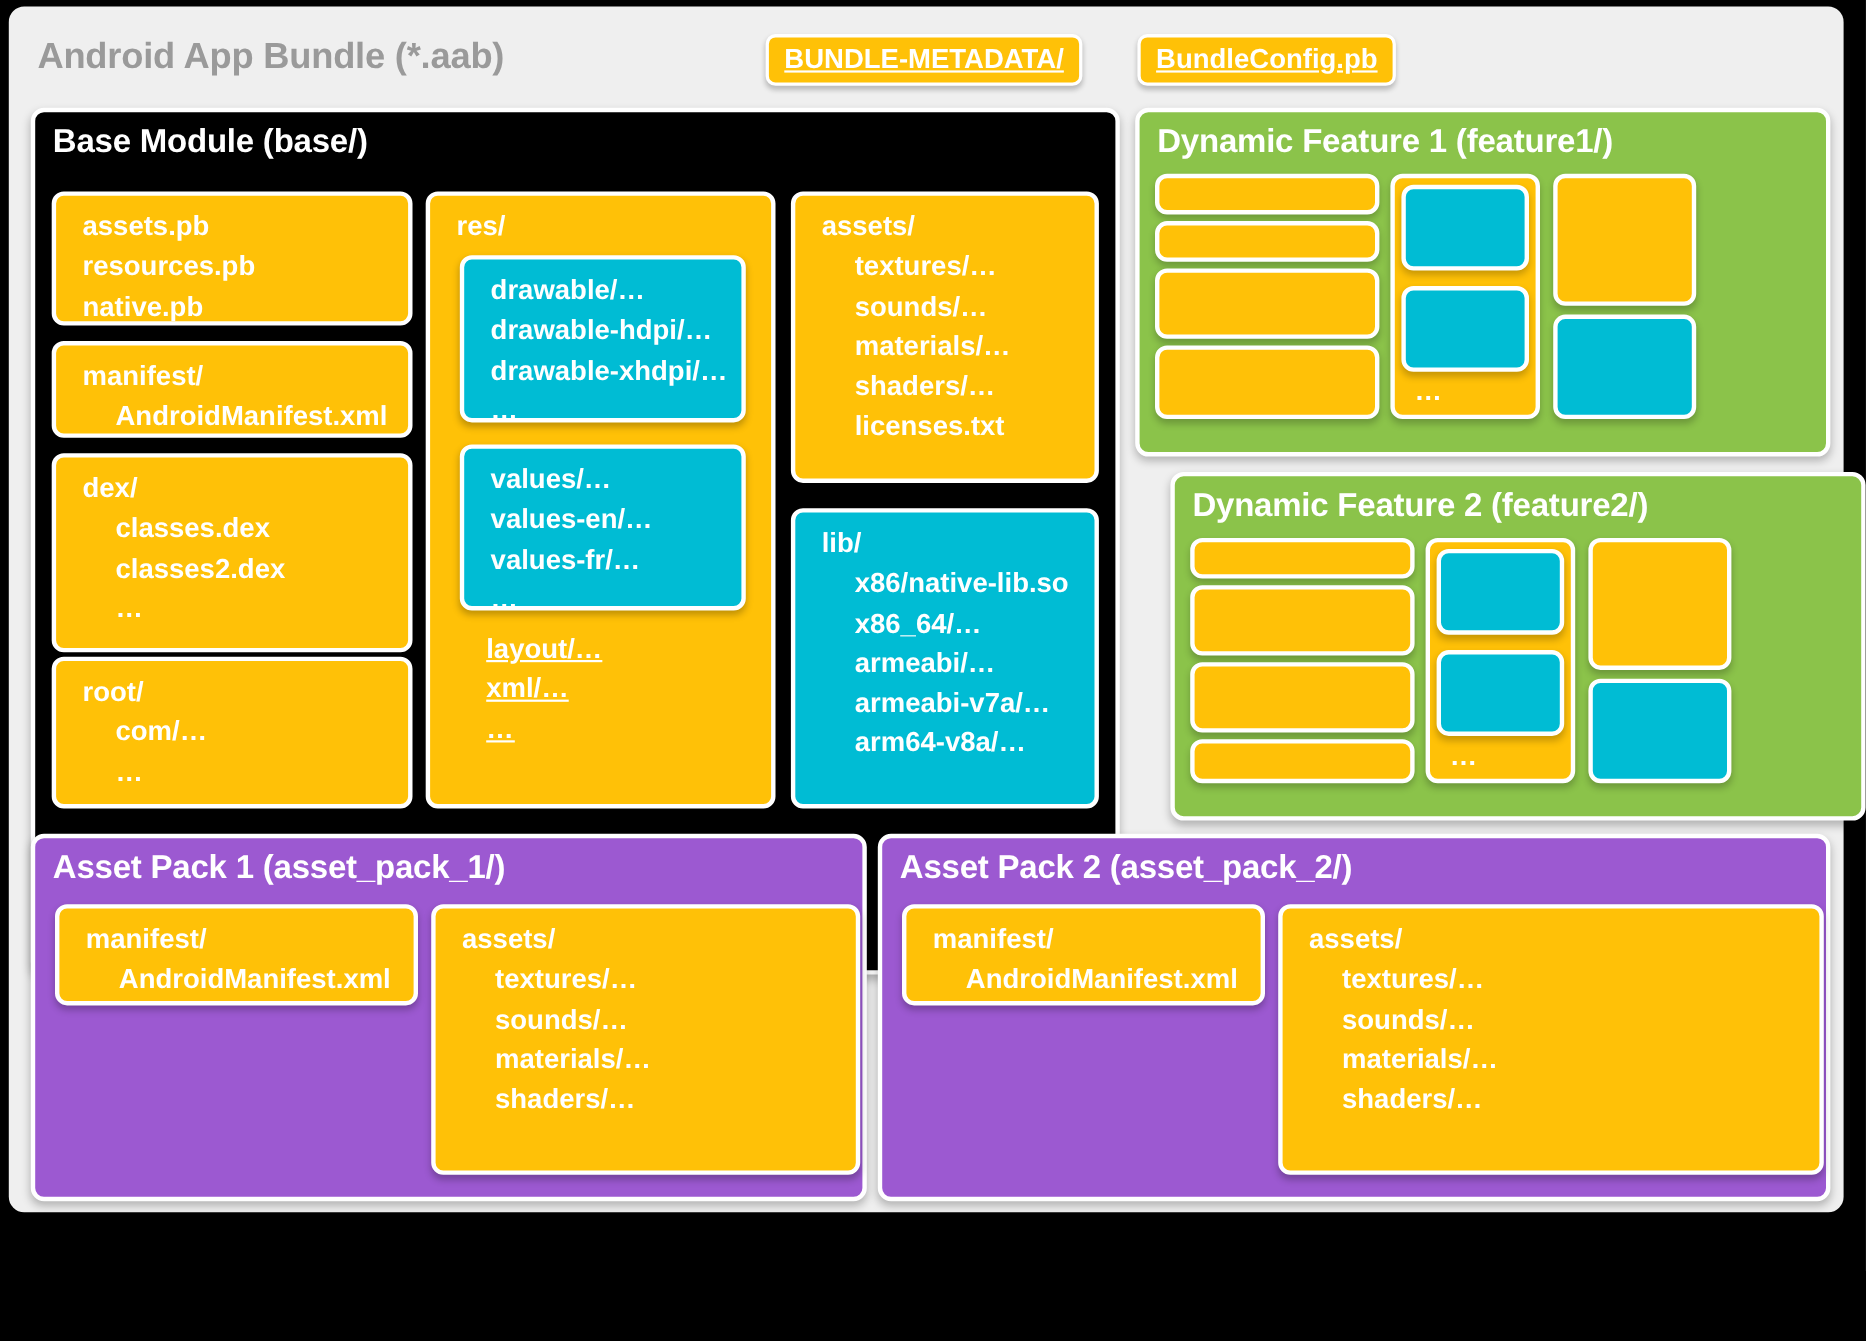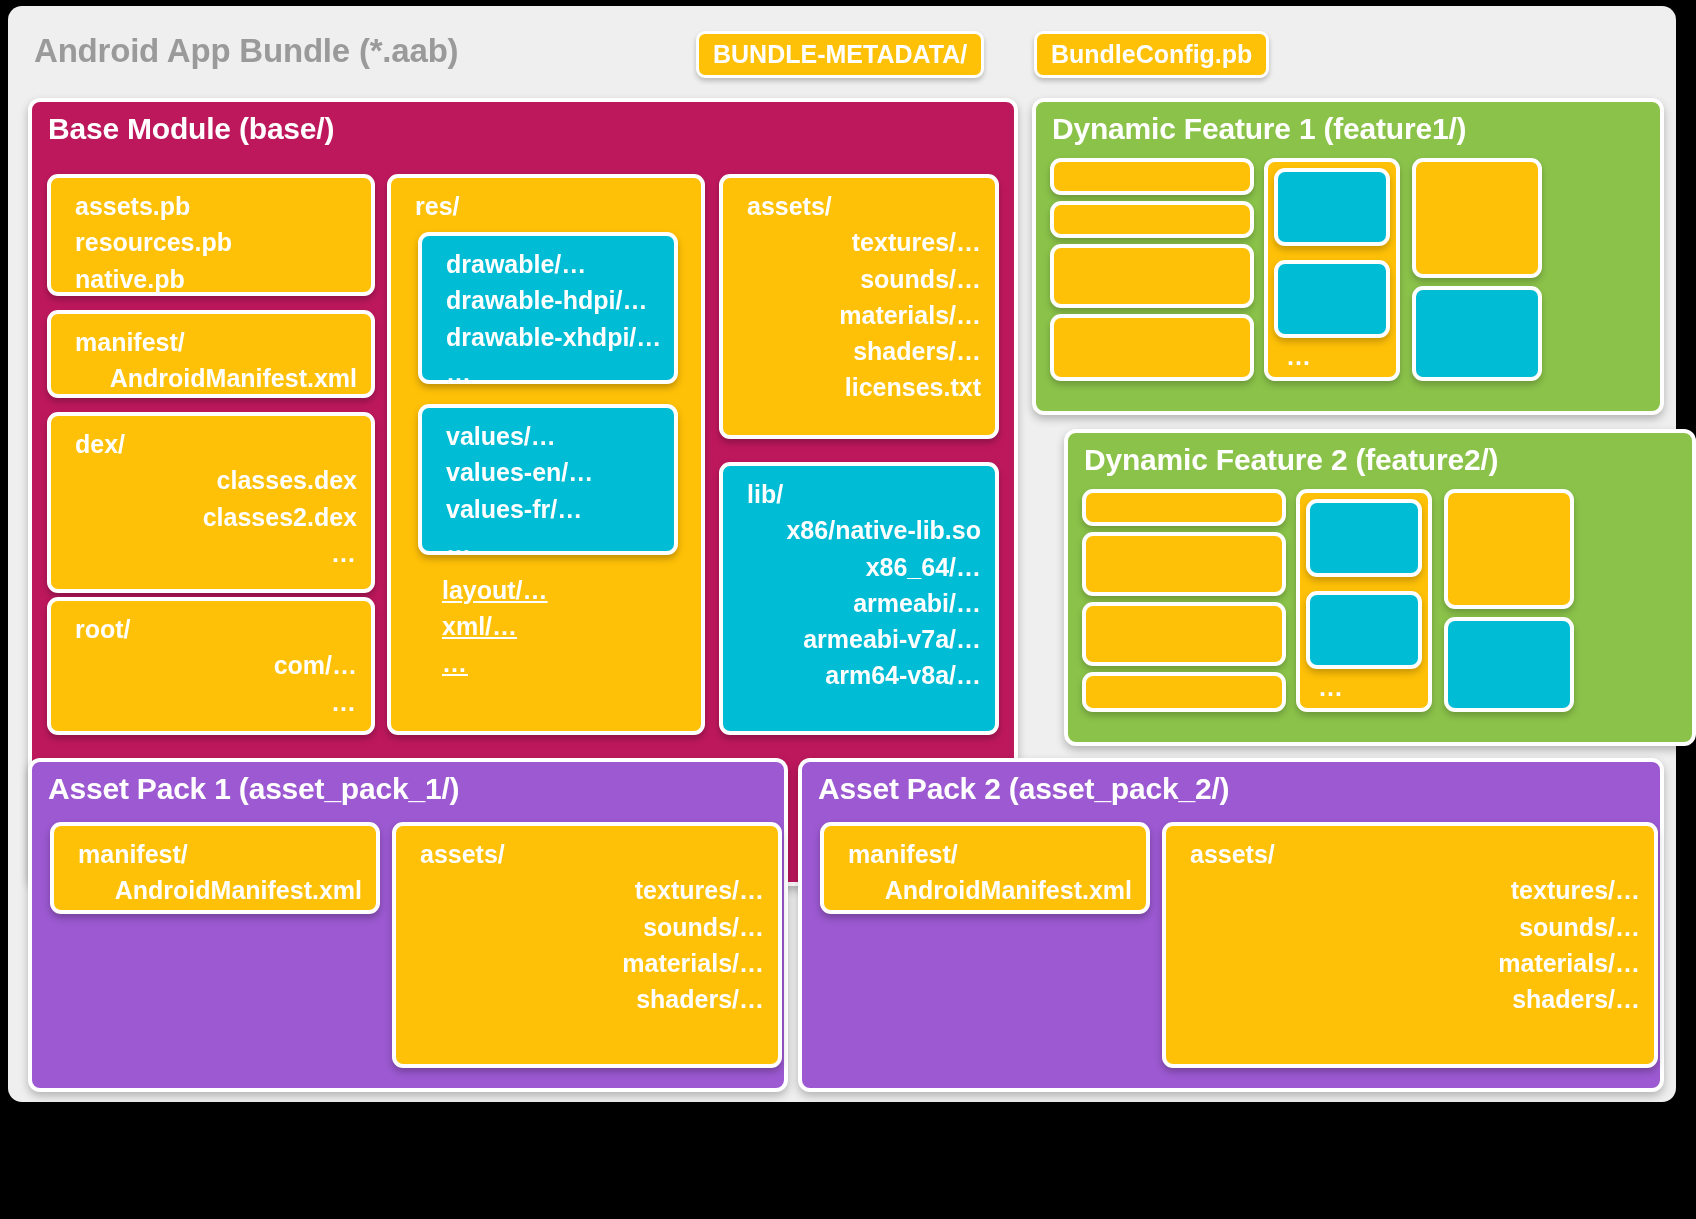--- a/index.html
+++ b/index.html
@@ -51,20 +51,21 @@
     border-radius: 9px;
     color: #ffffff;
     font-size: 25px;
     font-weight: bold;
     display: flex;
     align-items: center;
     justify-content: center;
     padding: 16px 14px;
     box-shadow: 0 3px 5px rgba(0,0,0,0.22);
     white-space: nowrap;
+    text-decoration: underline;
   }
   .meta-chip.c0 { left: 688px; }
   .meta-chip.c1 { left: 1026px; }
 
   
   .section {
     position: absolute;
     border: 4px solid #ffffff;
     border-radius: 12px;
     box-shadow: 0 4px 8px rgba(0,0,0,0.25);
@@ -72,21 +73,21 @@
   .section-title {
     position: absolute;
     left: 16px; top: 10px;
     color: #ffffff;
     font-size: 30px;
     font-weight: bold;
     white-space: nowrap;
     letter-spacing: -0.2px;
   }
 
-  .base      { left: 20px;   top: 92px;  width: 990px;  height: 788px; background: #be185d; }
+  .base      { left: 20px;   top: 92px;  width: 990px;  height: 788px; background: #000000; }
   .feature1  { left: 1024px; top: 92px;  width: 632px;  height: 317px; background: #8bc34a; }
   .feature2  { left: 1024px; top: 423px; width: 632px;  height: 317px; background: #8bc34a; margin-left: 32px; }
   .pack1     { left: 20px;   top: 752px; width: 760px;  height: 334px; background: #9c59d1; }
   .pack2     { left: 790px;  top: 752px; width: 866px;  height: 334px; background: #9c59d1; }
 
   
   .box {
     position: absolute;
     border: 4px solid #ffffff;
     border-radius: 11px;
@@ -95,21 +96,21 @@
     font-size: 25px;
     font-weight: bold;
     line-height: 1.45;
     padding: 10px 14px;
     overflow: hidden;
   }
   .box.yellow { background: #ffc107; }
   .box.cyan   { background: #00bcd4; }
 
   .box .ln { display: block; white-space: nowrap; margin-left: 10px; }
-  .box .ln.ind { padding-left: 30px; text-align: right; }
+  .box .ln.ind { padding-left: 30px; }
   .box .ln.dots { letter-spacing: 1px; }
 
   
   .b-assets   { left: 15px;  top: 72px;  width: 328px; height: 122px; }
   .b-manifest { left: 15px;  top: 208px; width: 328px; height: 88px;  }
   .b-dex      { left: 15px;  top: 310px; width: 328px; height: 181px; }
   .b-root     { left: 15px;  top: 495px; width: 328px; height: 138px; }
 
   .b-res      { left: 355px; top: 72px;  width: 318px; height: 561px; }
   .b-drawable { left: 27px;  top: 54px;  width: 260px; height: 152px; }

